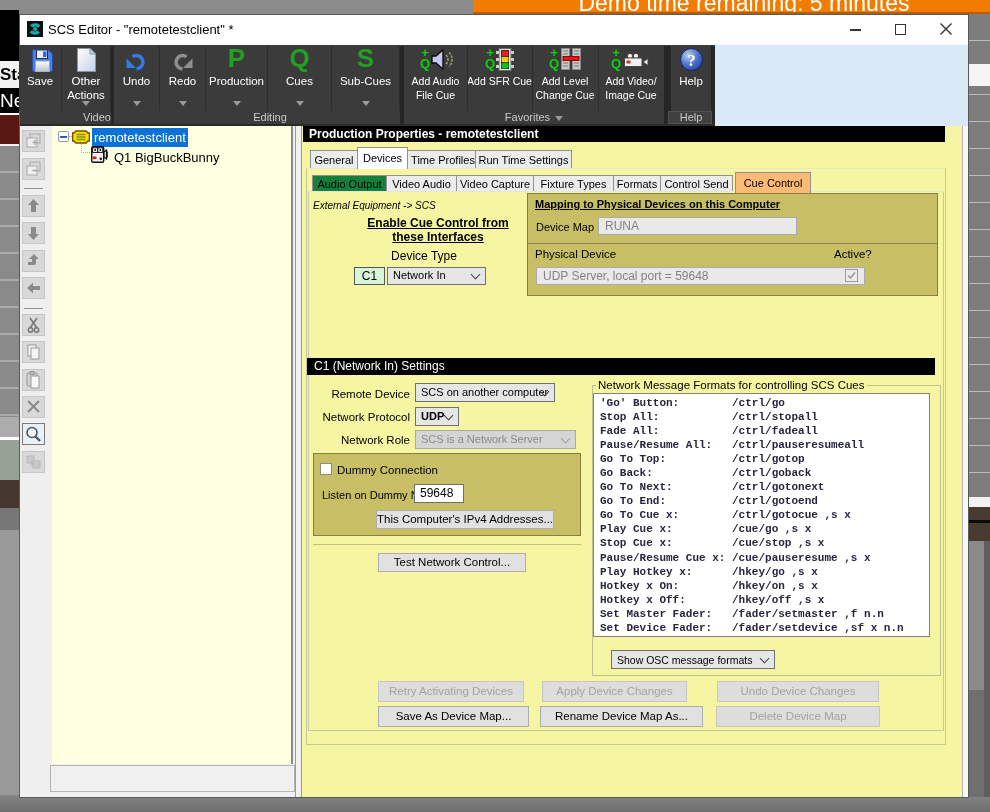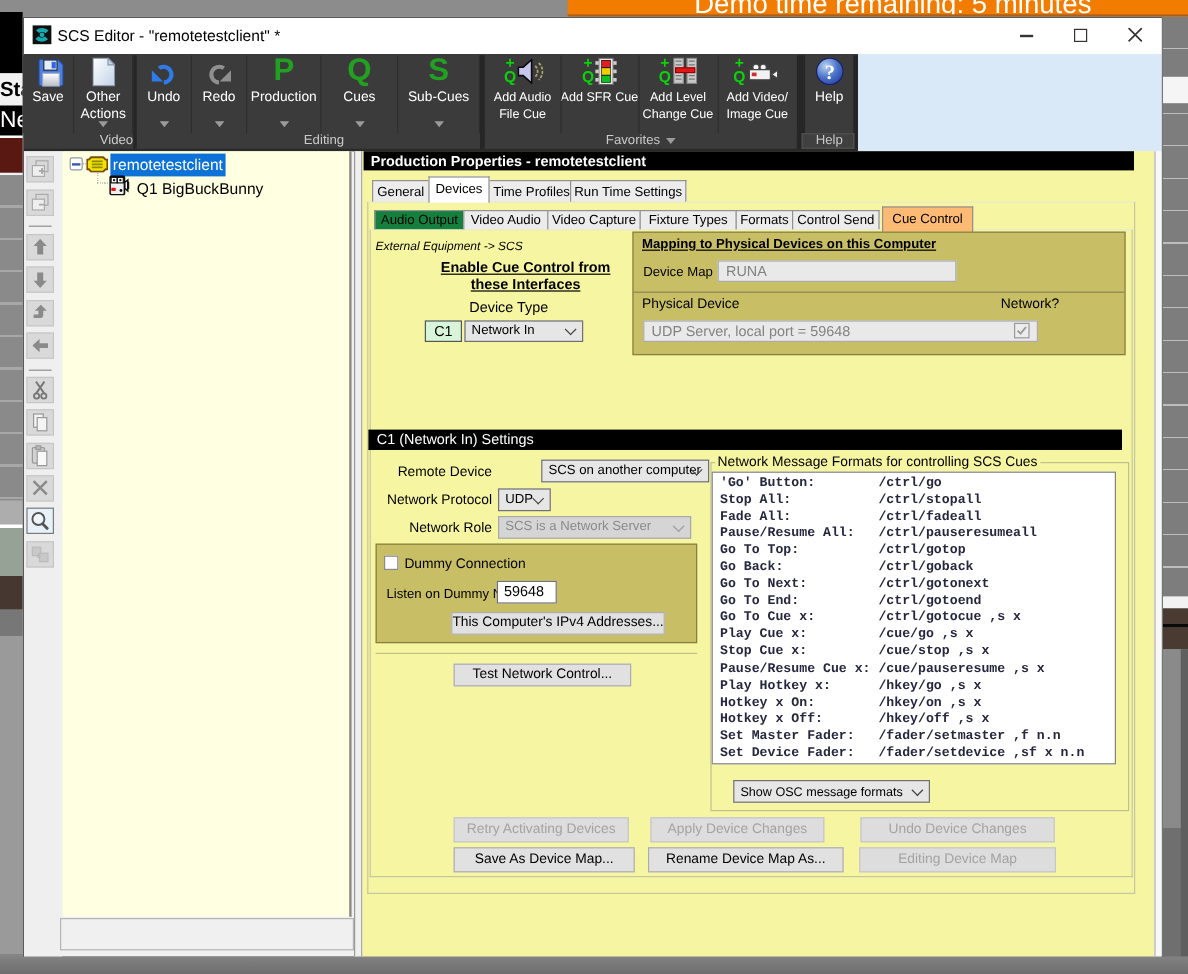--- a/index.html
+++ b/index.html
@@ -330,37 +330,37 @@
       <span class="ct" style="top:1px;">Network In</span>
       <span class="cv"></span>
     </div>
 
   <div class="abs" style="left:527px;top:193px;width:411px;height:103px;background:#C7BE66;border:1px solid #85803F;"></div>
   <div class="abs" style="left:535px;top:198px;font-weight:bold;font-size:11px;text-decoration:underline;">Mapping to Physical Devices on this Computer</div>
   <div class="abs" style="left:536px;top:221px;font-size:11px;">Device Map</div>
   <div class="fld" style="left:598px;top:217px;width:199px;height:18px;line-height:16px;"><span style="margin-left:6px;">RUNA</span></div>
   <div class="abs" style="left:528px;top:243px;width:409px;height:1px;background:#8A845A;"></div>
   <div class="abs" style="left:535px;top:248px;font-size:11.5px;">Physical Device</div>
-  <div class="abs" style="left:834px;top:248px;font-size:11.5px;">Network?</div>
+  <div class="abs" style="left:834px;top:248px;font-size:11.5px;">Active?</div>
   <div class="fld" style="left:536px;top:267px;width:329px;height:18px;line-height:16px;"><span style="margin-left:6px;">UDP Server, local port = 59648</span></div>
   <div class="abs" style="left:845px;top:269px;width:13px;height:13px;background:#ECECEC;border:1px solid #9A9A9A;">
     <svg width="11" height="11" viewBox="0 0 11 11">
         <path d="M2 5.5 L4.5 8 L9 2.5" fill="none" stroke="#9A9A9A" stroke-width="1.6"></path>
       </svg>
   </div>
 
   <div class="abs" style="left:307px;top:358px;width:628px;height:17px;background:#000;color:#FFF;font-size:12px;line-height:17px;"><span style="margin-left:7px;">C1 (Network In) Settings</span></div>
 
   <div class="abs" style="left:310px;top:388px;width:100px;text-align:right;font-size:11.5px;">Remote Device</div>
-  <div class="combo" style="left:415px;top:383px;width:140px;height:19px;margin-left:36px;">
+  <div class="combo" style="left:415px;top:383px;width:140px;height:19px;">
       <span class="ct">SCS on another computer</span>
       <span class="cv"></span>
     </div>
   <div class="abs" style="left:310px;top:411px;width:100px;text-align:right;font-size:11.5px;">Network Protocol</div>
-  <div class="combo" style="left:415px;top:407px;width:44px;height:19px;">
+  <div class="combo" style="left:415px;top:407px;width:44px;height:19px;font-weight:bold;">
       <span class="ct">UDP</span>
       <span class="cv"></span>
     </div>
   <div class="abs" style="left:310px;top:434px;width:100px;text-align:right;font-size:11.5px;">Network Role</div>
   <div class="combo" style="left:415px;top:430px;width:161px;height:19px;background:#D5D5D5;border-color:#A9A9A9;color:#8A8A8A;">
       <span class="ct">SCS is a Network Server</span>
       <span class="cv" style="border-color:#A0A0A0;"></span>
     </div>
 
   <div class="abs" style="left:313px;top:453px;width:268px;height:83px;background:#C7BE66;border:1px solid #85803F;"></div>
@@ -394,14 +394,14 @@
   <div class="combo" style="left:611px;top:650px;width:164px;height:19px;font-size:10.5px;">
       <span class="ct" style="top:3px;">Show OSC message formats</span>
       <span class="cv"></span>
     </div>
 
   <div class="btn dis" style="left:378px;top:681px;width:146px;height:21px;line-height:19px;">Retry Activating Devices</div>
   <div class="btn dis" style="left:542px;top:681px;width:145px;height:21px;line-height:19px;">Apply Device Changes</div>
   <div class="btn dis" style="left:717px;top:681px;width:162px;height:21px;line-height:19px;">Undo Device Changes</div>
   <div class="btn" style="left:378px;top:706px;width:151px;height:21px;line-height:19px;">Save As Device Map...</div>
   <div class="btn" style="left:540px;top:706px;width:163px;height:21px;line-height:19px;">Rename Device Map As...</div>
-  <div class="btn dis" style="left:716px;top:706px;width:164px;height:21px;line-height:19px;">Editing Device Map</div>
+  <div class="btn dis" style="left:716px;top:706px;width:164px;height:21px;line-height:19px;">Delete Device Map</div>
 </div>
 
 </body></html>

